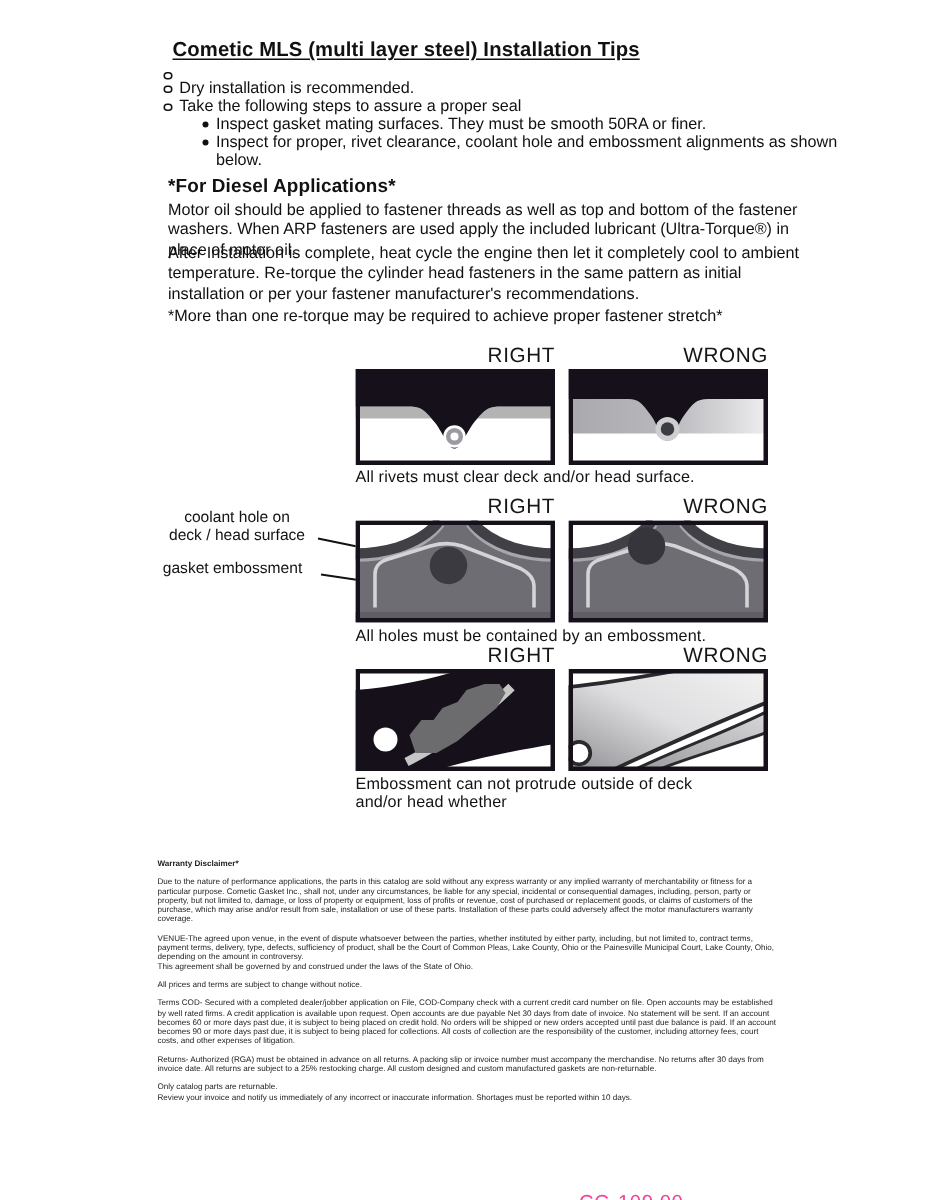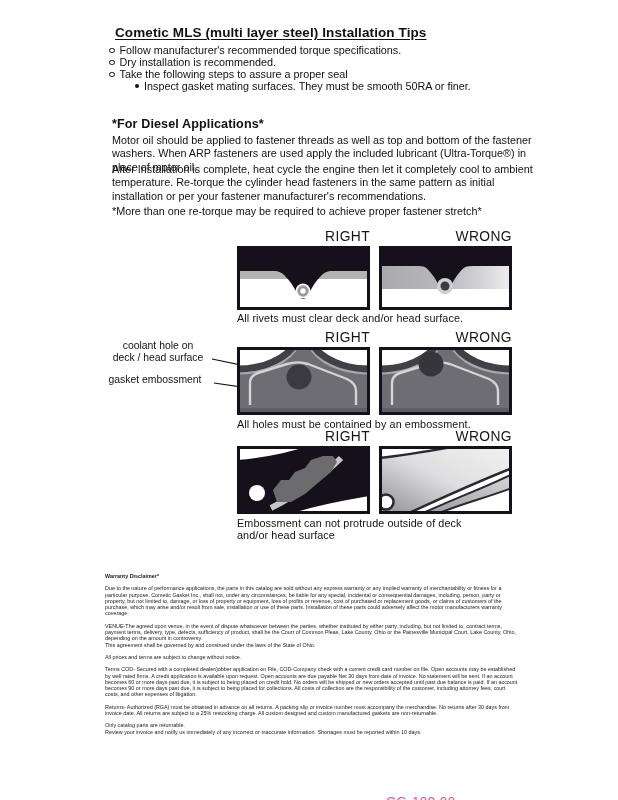--- a/index.html
+++ b/index.html
@@ -34,33 +34,36 @@
 </head>
 <body>
 
 <div class="page">
 
   <div class="abs title">Cometic MLS (multi layer steel) Installation Tips</div>
 
   <div class="abs bullets">
     <div class="b-row">
       <span class="b-dot"></span>
-      <span>Follow manufacturer's recommended torque specifications.</span>
     </div>
     <div class="b-row">
       <span class="b-dot"></span>
       <span>Dry installation is recommended.</span>
     </div>
     <div class="b-row">
       <span class="b-dot"></span>
       <span>Take the following steps to assure a proper seal</span>
     </div>
     <div class="b-row sub">
       <span class="b-dot filled"></span>
       <span>Inspect gasket mating surfaces.  They must be smooth 50RA or finer.</span>
+    </div>
+    <div class="b-row sub">
+      <span class="b-dot filled"></span>
+      <span>Inspect for proper, rivet clearance, coolant hole and embossment alignments as shown below.</span>
     </div>
   </div>
 
   <div class="abs h-diesel">*For Diesel Applications*</div>
   <div class="abs para p1">Motor oil should be applied to fastener threads as well as top and bottom of the fastener washers. When ARP fasteners are used apply the included lubricant (Ultra-Torque®) in place of motor oil.</div>
   <div class="abs para note">*More than one re-torque may be required to achieve proper fastener stretch*</div>
   <div class="abs para p2">After Installation is complete, heat cycle the engine then let it completely cool to ambient temperature. Re-torque the cylinder head fasteners in the same pattern as initial installation or per your fastener manufacturer's recommendations.</div>
 
   <div class="abs fig-label" style="left:237px;top:229px;">RIGHT</div>
   <div class="abs fig-label" style="left:379px;top:229px;">WRONG</div>
@@ -170,21 +173,21 @@
       </linearGradient>
     </defs>
     <rect width="133" height="68" fill="#ffffff"></rect>
     <path d="M0,12 C30,9 56,4 78,0 L133,0 L133,22 C98,36 58,54 28,68 L0,68 Z" fill="url(#g3w)" stroke="#2a2a2e" stroke-width="2.5"></path>
     <path d="M42,68 C76,52 110,40 133,28 L133,42 C106,52 76,60 58,68 Z" fill="url(#g3w2)" stroke="#2a2a2e" stroke-width="2"></path>
     <circle cx="7" cy="56" r="7.5" fill="#ffffff" stroke="#2a2a2e" stroke-width="2.5"></circle>
     <rect x="1.5" y="1.5" width="130" height="65" fill="none" stroke="#15101a" stroke-width="3"></rect>
   </svg>
 
   <div class="abs cap" style="top:517px;">Embossment can not protrude outside of deck</div>
-  <div class="abs cap" style="top:529px;">and/or head surface</div>
+  <div class="abs cap" style="top:529px;">and/or head whether</div>
 
   <div class="abs warranty">
     <div class="w-head">Warranty Disclaimer*</div>
     <p>Due to the nature of performance applications, the parts in this catalog are sold without any express warranty or any implied warranty of merchantability or fitness for a particular purpose.  Cometic Gasket Inc., shall not, under any circumstances, be liable for any special, incidental or consequential damages, including, person, party or property, but not limited to, damage, or loss of property or equipment, loss of profits or revenue, cost of purchased or replacement goods, or claims of customers of the purchase, which may arise and/or result from sale, installation or use of these parts.  Installation of these parts could adversely affect the motor manufacturers warranty coverage.</p>
     <p class="tight">VENUE-The agreed upon venue, in the event of dispute whatsoever between the parties, whether instituted by either party, including, but not limited to, contract terms, payment terms, delivery, type, defects, sufficiency of product, shall be the Court of Common Pleas, Lake County, Ohio or the Painesville Municipal Court, Lake County, Ohio, depending on the amount in controversy.</p>
     <p>This agreement shall be governed by and construed under the laws of the State of Ohio.</p>
     <p>All prices and terms are subject to change without notice.</p>
     <p>Terms COD- Secured with a completed dealer/jobber application on File, COD-Company check with a current credit card number on file.  Open accounts may be established by well rated firms.  A credit application is available upon request.  Open accounts are due payable Net 30 days from date of invoice.  No statement will be sent.  If an account becomes 60 or more days past due, it is subject to being placed on credit hold.  No orders will be shipped or new orders accepted until past due balance is paid.  If an account becomes 90 or more days past due, it is subject to being placed for collections.  All costs of collection are the responsibility of the customer, including attorney fees, court costs, and other expenses of litigation.</p>
     <p>Returns- Authorized (RGA) must be obtained in advance on all returns.  A packing slip or invoice number must accompany the merchandise.  No returns after 30 days from invoice date.  All returns are subject to a 25% restocking charge.  All custom designed and custom manufactured gaskets are non-returnable.</p>
     <p class="tight">Only catalog parts are returnable.</p>

